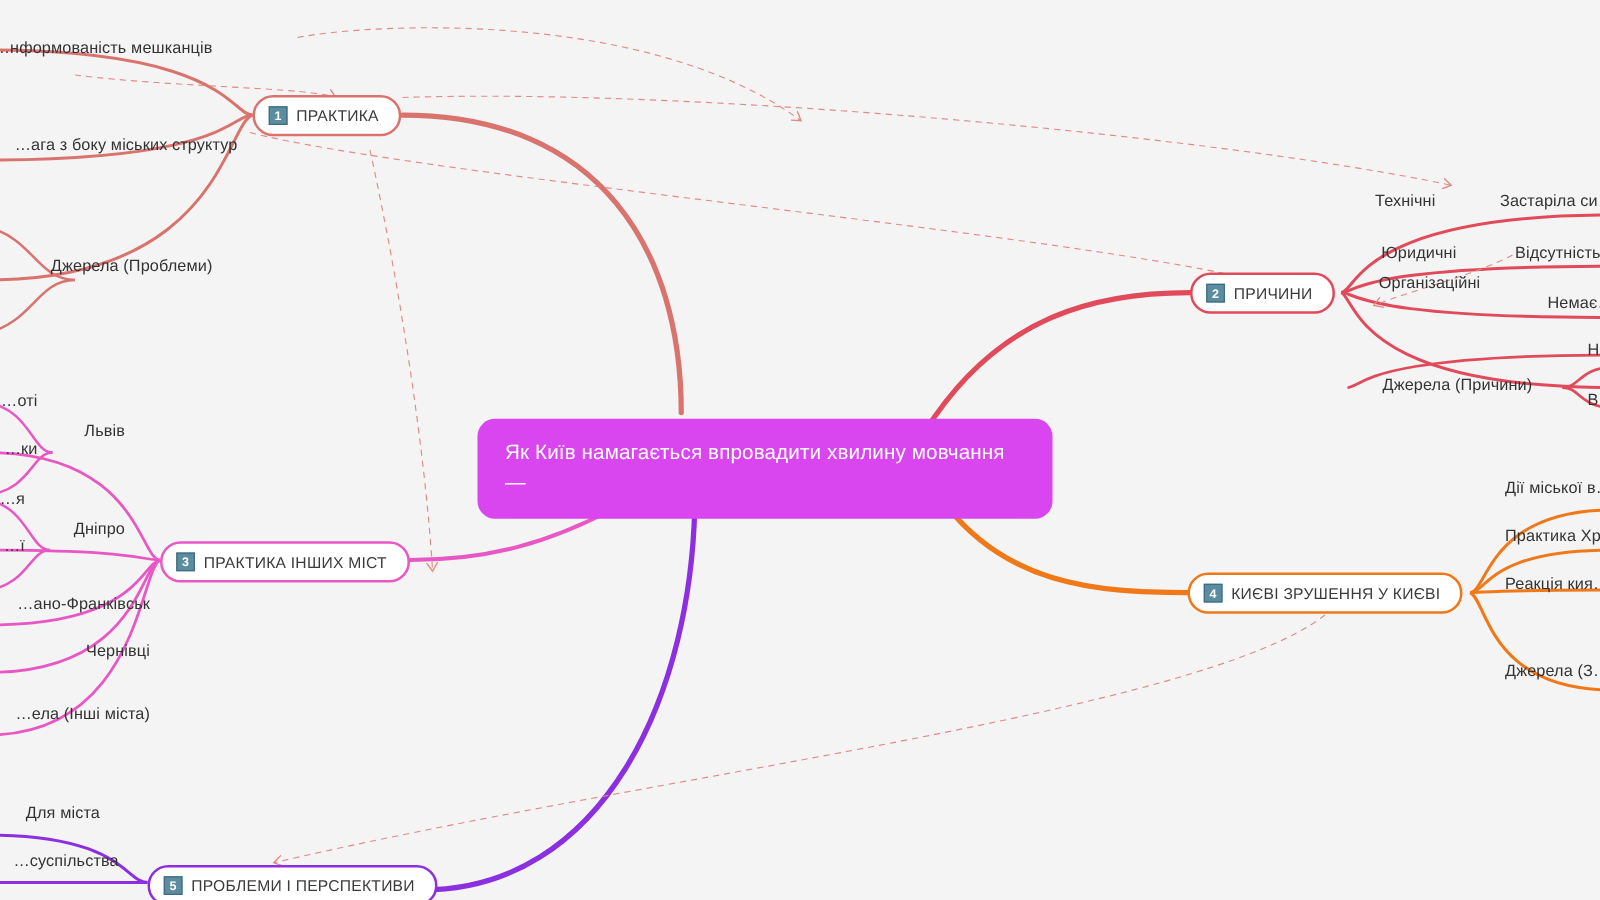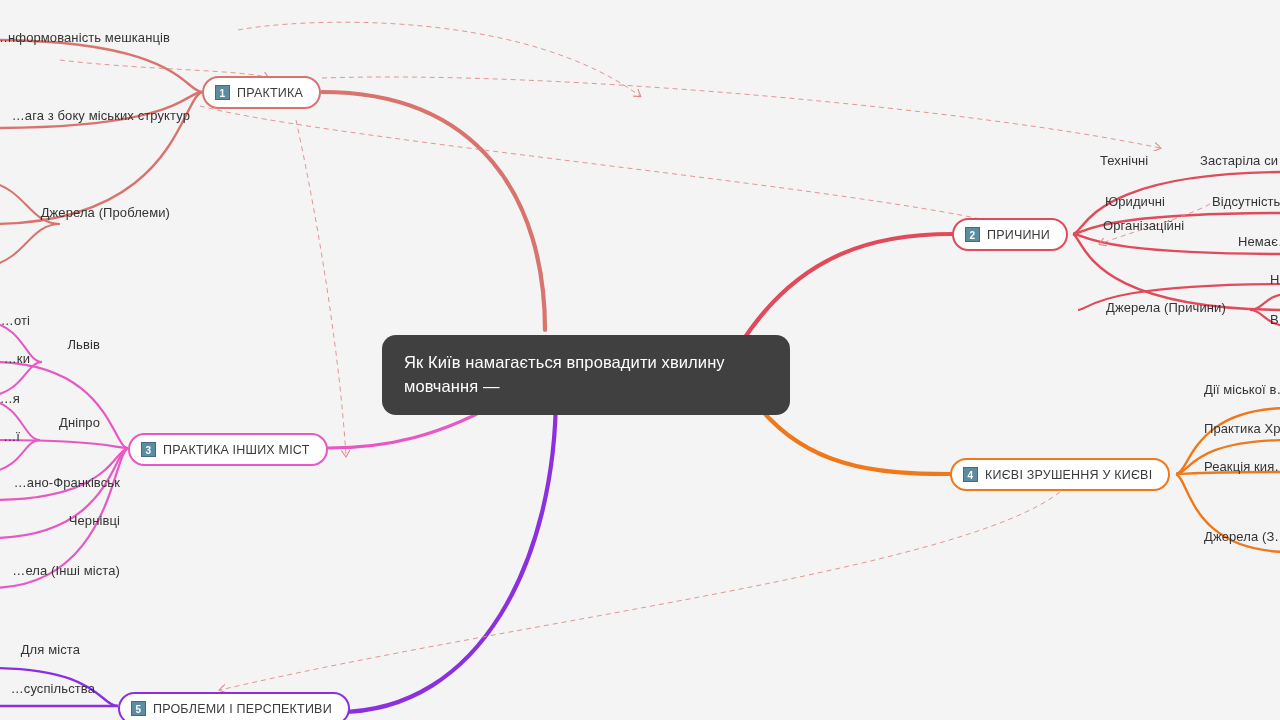--- a/index.html
+++ b/index.html
@@ -8,28 +8,28 @@
     background:#f4f4f4;
     font-family:"Liberation Sans","DejaVu Sans",sans-serif;
     position:relative;
   }
   #canvas{position:absolute;left:0;top:0;width:1280px;height:720px;}
   .svg-layer{position:absolute;left:0;top:0;width:1280px;height:720px;pointer-events:none;}
 
   
   .central{
     position:absolute;
-    background:#404040;
+    background:#d946ef;
     color:#ffffff;
     border-radius:14px;
     padding:16px 22px;
     font-size:16.5px;
     line-height:1.45;
     letter-spacing:.1px;
-    width:408px;
+    width:460px;
     box-sizing:border-box;
     z-index:20;
   }
 
   
   .mainnode{
     position:absolute;
     background:#ffffff;
     border:2.5px solid #000;
     border-radius:22px;

